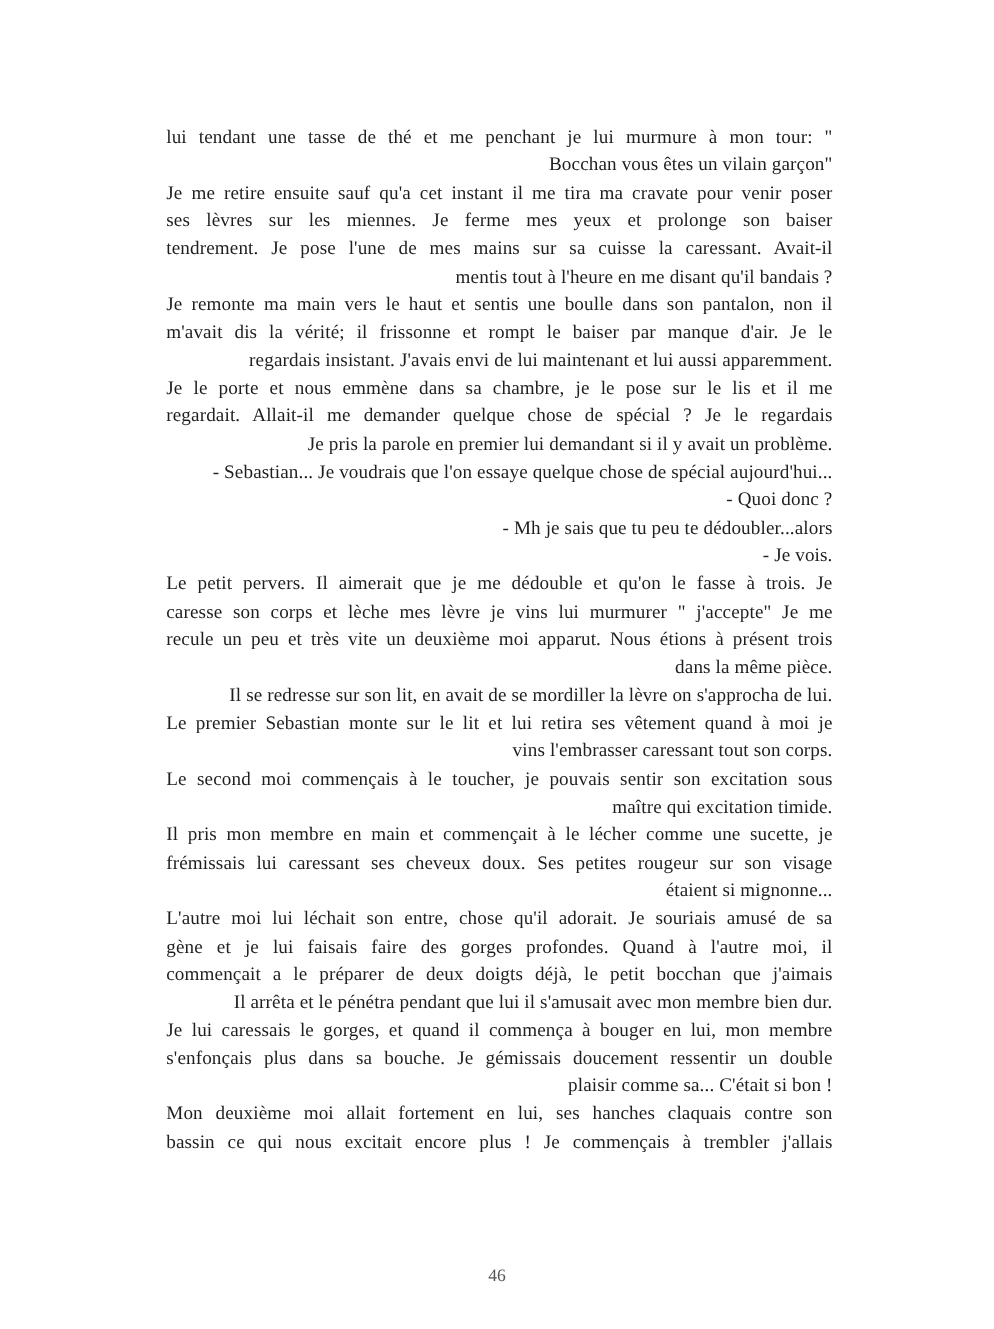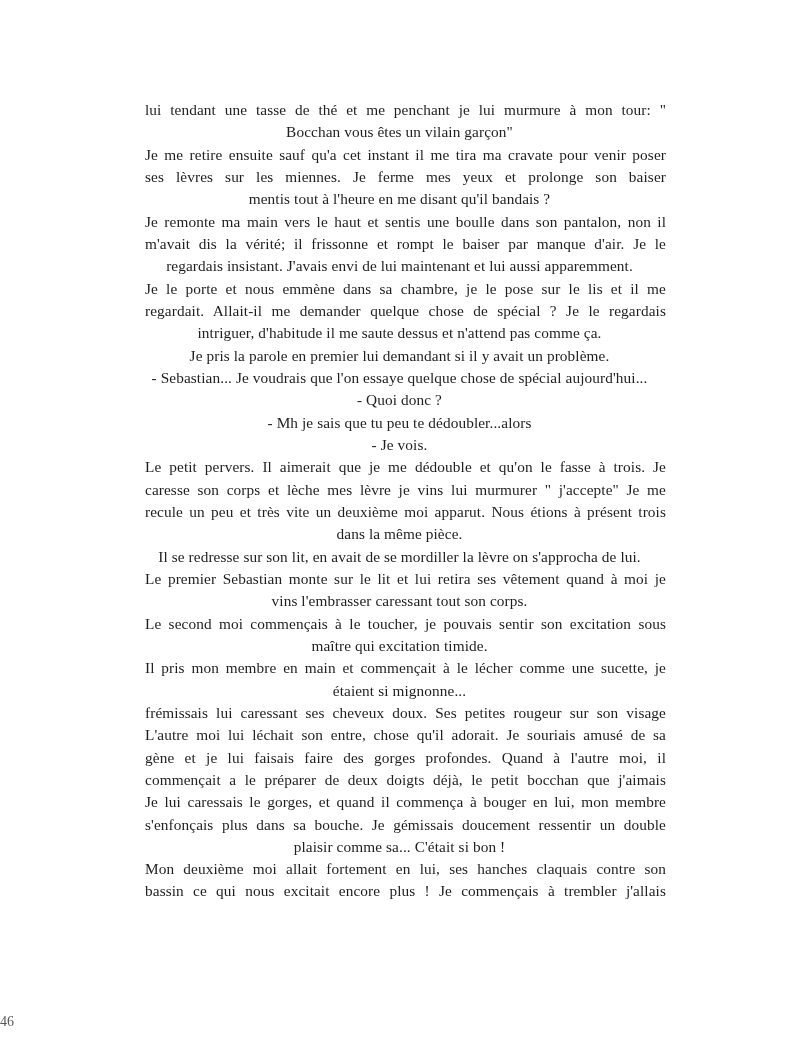--- a/index.html
+++ b/index.html
@@ -20,76 +20,77 @@
     left: 133px;
     top: 99px;
     width: 533px;
     color: #1e1e1e;
   }
   .line {
     font-size: 15.3px;
     line-height: 22.33px;
     height: 22.33px;
     white-space: nowrap;
-    text-align: center;
+    text-align: right;
     letter-spacing: 0.1px;
   }
   .line.just {
     white-space: normal;
     text-align: justify;
     text-align-last: justify;
     overflow: hidden;
-    margin-left: 12px;
   }
   #folio {
     position: absolute;
     left: 0;
     top: 1013px;
     width: 795px;
+    text-align: center;
     font-size: 14px;
     line-height: 18px;
     color: #555555;
   }
 </style>
 </head>
 <body>
 
 <div id="page" style="background: rgb(255, 255, 255);">
   <div id="textblock" style="color: rgb(30, 30, 30);">
       <div class="line just">lui tendant une tasse de thé et me penchant je lui murmure à mon tour: "</div>
       <div class="line">Bocchan vous êtes un vilain garçon"</div>
       <div class="line just">Je me retire ensuite sauf qu'a cet instant il me tira ma cravate pour venir poser</div>
       <div class="line just">ses lèvres sur les miennes. Je ferme mes yeux et prolonge son baiser</div>
+      <div class="line just">tendrement. Je pose l'une de mes mains sur sa cuisse la caressant. Avait-il</div>
       <div class="line">mentis tout à l'heure en me disant qu'il bandais ?</div>
       <div class="line just">Je remonte ma main vers le haut et sentis une boulle dans son pantalon, non il</div>
       <div class="line just">m'avait dis la vérité; il frissonne et rompt le baiser par manque d'air. Je le</div>
       <div class="line">regardais insistant. J'avais envi de lui maintenant et lui aussi apparemment.</div>
       <div class="line just">Je le porte et nous emmène dans sa chambre, je le pose sur le lis et il me</div>
       <div class="line just">regardait. Allait-il me demander quelque chose de spécial ? Je le regardais</div>
-      <div class="line">intriguer, d'habitude il me saute dessus et n'attend pas comme ça.</div>
       <div class="line">Je pris la parole en premier lui demandant si il y avait un problème.</div>
       <div class="line">- Sebastian... Je voudrais que l'on essaye quelque chose de spécial aujourd'hui...</div>
       <div class="line">- Quoi donc ?</div>
       <div class="line">- Mh je sais que tu peu te dédoubler...alors</div>
       <div class="line">- Je vois.</div>
       <div class="line just">Le petit pervers. Il aimerait que je me dédouble et qu'on le fasse à trois. Je</div>
       <div class="line just">caresse son corps et lèche mes lèvre je vins lui murmurer " j'accepte" Je me</div>
       <div class="line just">recule un peu et très vite un deuxième moi apparut. Nous étions à présent trois</div>
       <div class="line">dans la même pièce.</div>
       <div class="line">Il se redresse sur son lit, en avait de se mordiller la lèvre on s'approcha de lui.</div>
       <div class="line just">Le premier Sebastian monte sur le lit et lui retira ses vêtement quand à moi je</div>
       <div class="line">vins l'embrasser caressant tout son corps.</div>
       <div class="line just">Le second moi commençais à le toucher, je pouvais sentir son excitation sous</div>
       <div class="line">maître qui excitation timide.</div>
       <div class="line just">Il pris mon membre en main et commençait à le lécher comme une sucette, je</div>
+      <div class="line just">frémissais lui caressant ses cheveux doux. Ses petites rougeur sur son visage</div>
       <div class="line">étaient si mignonne...</div>
-      <div class="line just">frémissais lui caressant ses cheveux doux. Ses petites rougeur sur son visage</div>
       <div class="line just">L'autre moi lui léchait son entre, chose qu'il adorait. Je souriais amusé de sa</div>
       <div class="line just">gène et je lui faisais faire des gorges profondes. Quand à l'autre moi, il</div>
       <div class="line just">commençait a le préparer de deux doigts déjà, le petit bocchan que j'aimais</div>
+      <div class="line">Il arrêta et le pénétra pendant que lui il s'amusait avec mon membre bien dur.</div>
       <div class="line just">Je lui caressais le gorges, et quand il commença à bouger en lui, mon membre</div>
       <div class="line just">s'enfonçais plus dans sa bouche. Je gémissais doucement ressentir un double</div>
       <div class="line">plaisir comme sa... C'était si bon !</div>
       <div class="line just">Mon deuxième moi allait fortement en lui, ses hanches claquais contre son</div>
       <div class="line just">bassin ce qui nous excitait encore plus ! Je commençais à trembler j'allais</div>
     </div>
   <div id="folio" style="color: rgb(85, 85, 85);">46</div>
 </div>
 
 </body></html>

